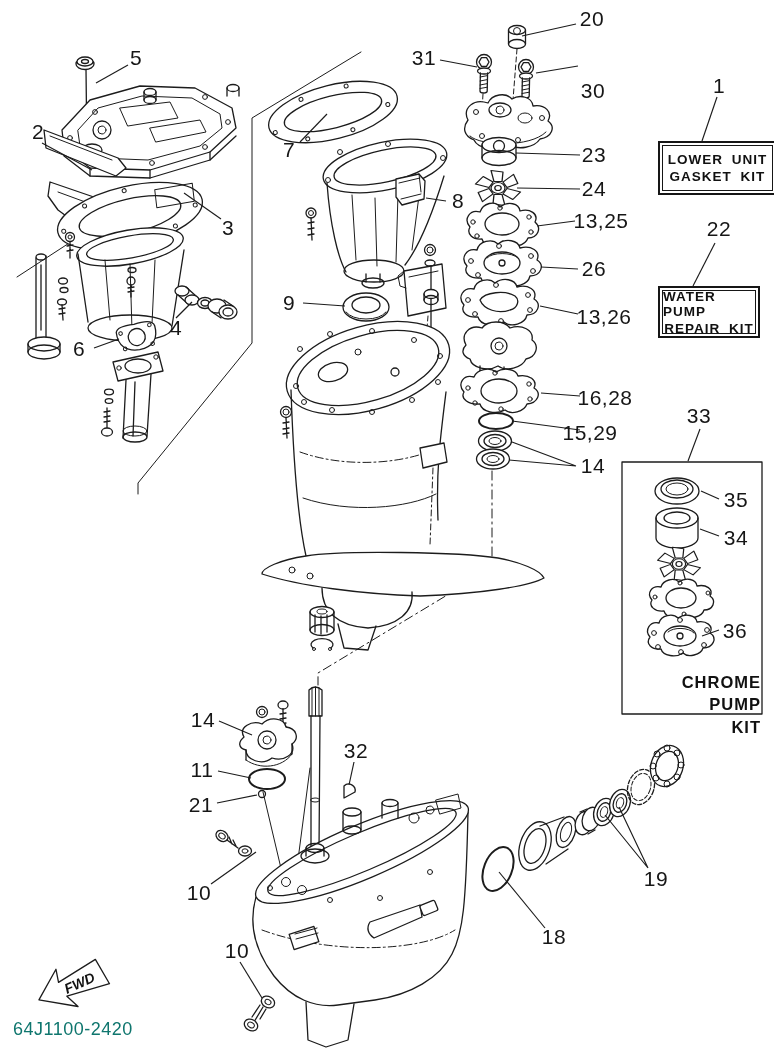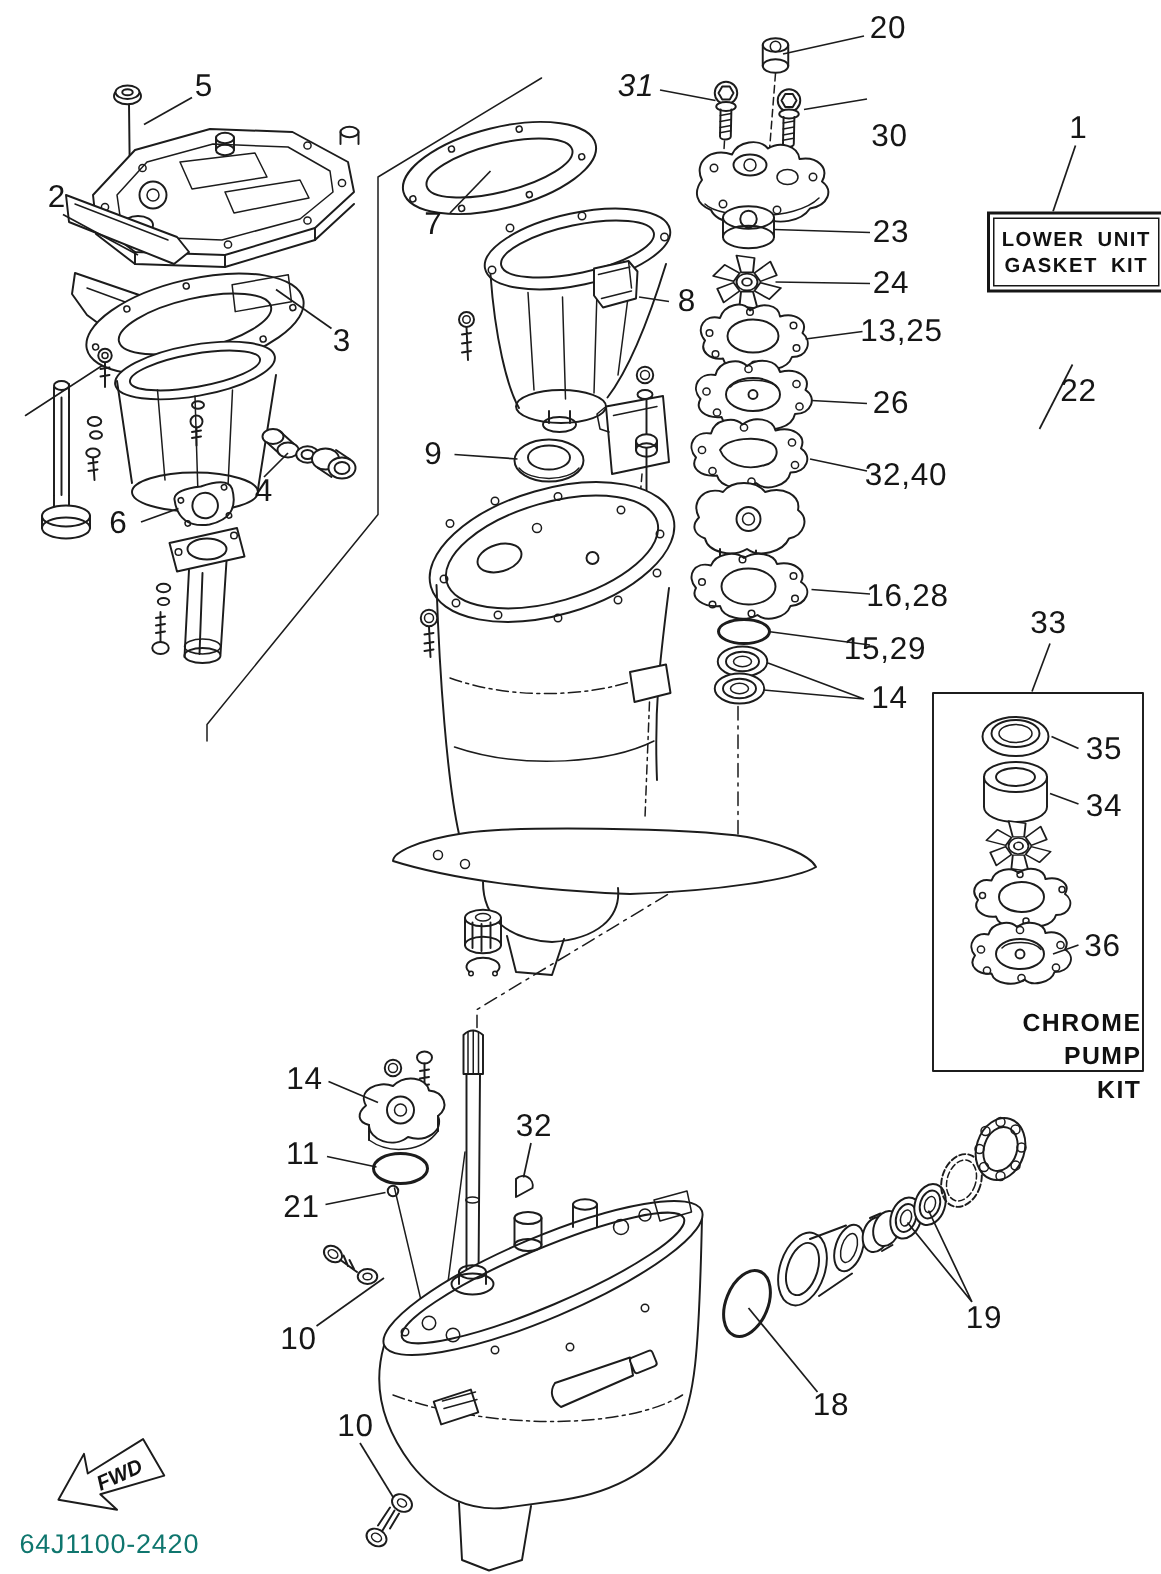--- a/index.html
+++ b/index.html
@@ -564,29 +564,29 @@
   </g>
 
   <g transform="rotate(-24 70 986)">
     <path class="sf" d="M36,986 L64,965 L61,978 L104,972 L107,1000 L63,994 L69,1008 Z"></path>
     <text x="64" y="992" font-family="Liberation Sans, sans-serif" font-size="14" font-weight="bold" font-style="italic" fill="#111">FWD</text>
   </g>
 </svg>
 
 <div id="labels">
       <span class="part-label" style="left: 592px; top: 19px;">20</span>
-      <span class="part-label" style="left: 424px; top: 58px; font-style: italic;">31</span>
+      <span class="part-label" style="left: 424px; top: 58px;">31</span>
       <span class="part-label" style="left: 593px; top: 63px; margin-top: 28px;">30</span>
       <span class="part-label" style="left: 719px; top: 86px;">1</span>
       <span class="part-label" style="left: 594px; top: 155px;">23</span>
       <span class="part-label" style="left: 594px; top: 189px;">24</span>
       <span class="part-label" style="left: 601px; top: 221px;">13,25</span>
-      <span class="part-label" style="left: 719px; top: 229px; margin-top: 32px;">22</span>
+      <span class="part-label" style="left: 719px; top: 229px;">22</span>
       <span class="part-label" style="left: 594px; top: 269px;">26</span>
-      <span class="part-label" style="left: 604px; top: 317px;">32,40</span>
+      <span class="part-label" style="left: 604px; top: 317px;">13,26</span>
       <span class="part-label" style="left: 605px; top: 398px;">16,28</span>
       <span class="part-label" style="left: 699px; top: 416px;">33</span>
       <span class="part-label" style="left: 590px; top: 433px;">15,29</span>
       <span class="part-label" style="left: 593px; top: 466px;">14</span>
       <span class="part-label" style="left: 736px; top: 500px;">35</span>
       <span class="part-label" style="left: 736px; top: 538px;">34</span>
       <span class="part-label" style="left: 735px; top: 631px;">36</span>
       <span class="part-label" style="left: 136px; top: 58px;">5</span>
       <span class="part-label" style="left: 38px; top: 132px;">2</span>
       <span class="part-label" style="left: 228px; top: 228px;">3</span>
@@ -605,20 +605,26 @@
       <span class="part-label" style="left: 656px; top: 879px;">19</span>
     </div>
 
 <div class="kit-box" style="left:658px;top:141px;width:119px;height:54px;">
   <div class="kit-box-inner">
     <span class="kit-line">LOWER UNIT</span>
     <span class="kit-line">GASKET KIT</span>
   </div>
 </div>
 
+<div class="kit-box" style="left:658px;top:286px;width:102px;height:52px;">
+  <div class="kit-box-inner">
+    <span class="kit-line">WATER PUMP</span>
+    <span class="kit-line">REPAIR KIT</span>
+  </div>
+</div>
 
 <div class="chrome-title" style="left:623px;top:671px;width:138px;text-align:right;">
   <div>CHROME PUMP</div>
   <div>KIT</div>
 </div>
 
 <div class="footer-code" style="left:13px;top:1019px;">64J1100-2420</div>
 
 </div>
 

